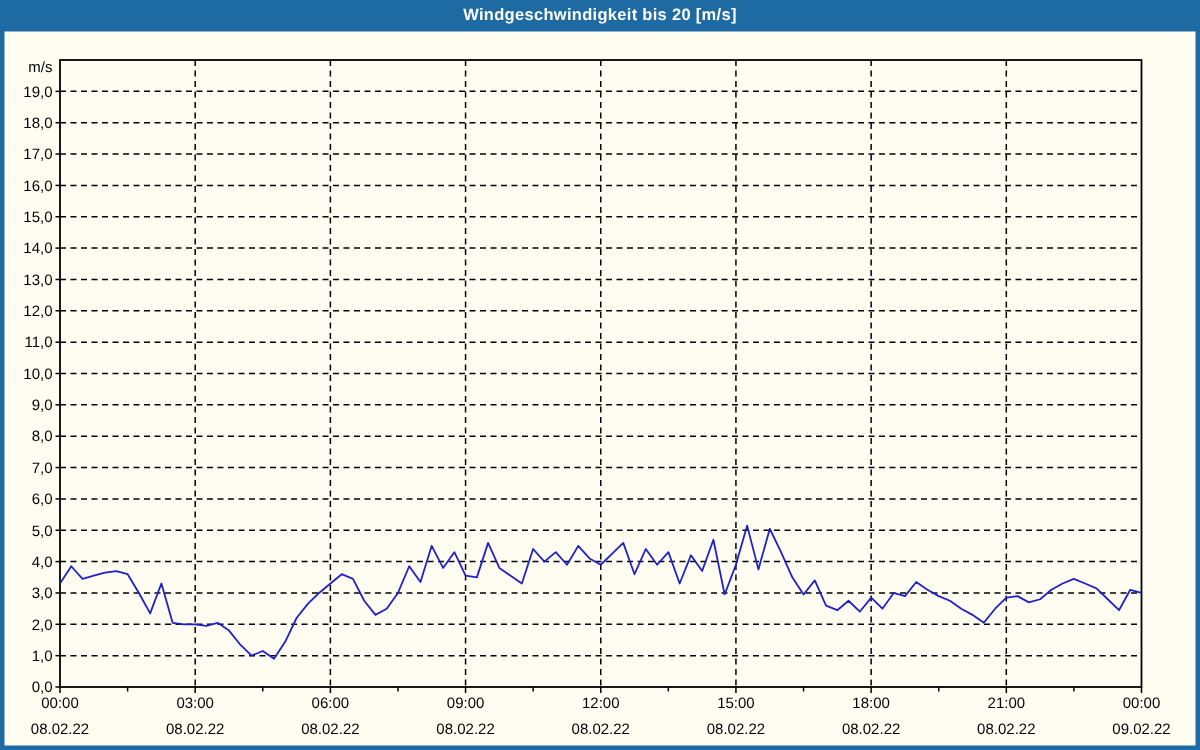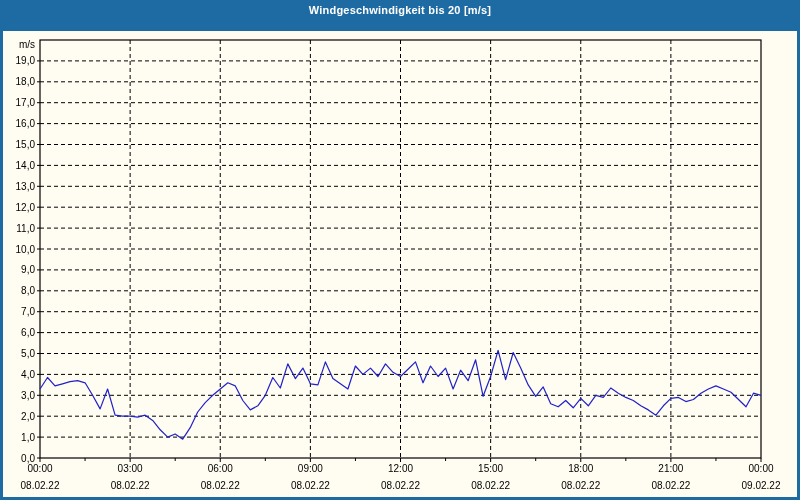--- a/index.html
+++ b/index.html
@@ -6,21 +6,21 @@
     --blue:#1e6ba3;
     --bg:#fffdf2;
   }
   html,body{margin:0;padding:0;}
   body{
     width:800px;height:500px;position:relative;overflow:hidden;
     background:var(--bg);
     font-family:"Liberation Sans",sans-serif;
   }
   .titlebar{
-    position:absolute;top:0;left:0;width:800px;height:31px;
+    position:absolute;top:0;left:0;width:800px;height:21px;
     background:var(--blue);
     z-index:4;text-align:center;
   }
   .titlebar .title-text{
     color:#ffffff;font-size:11px;font-weight:bold;line-height:21px;
     letter-spacing:.2px;
   }
   .frame{
     position:absolute;top:0;left:0;width:800px;height:500px;
     box-sizing:border-box;border:3px solid var(--blue);

